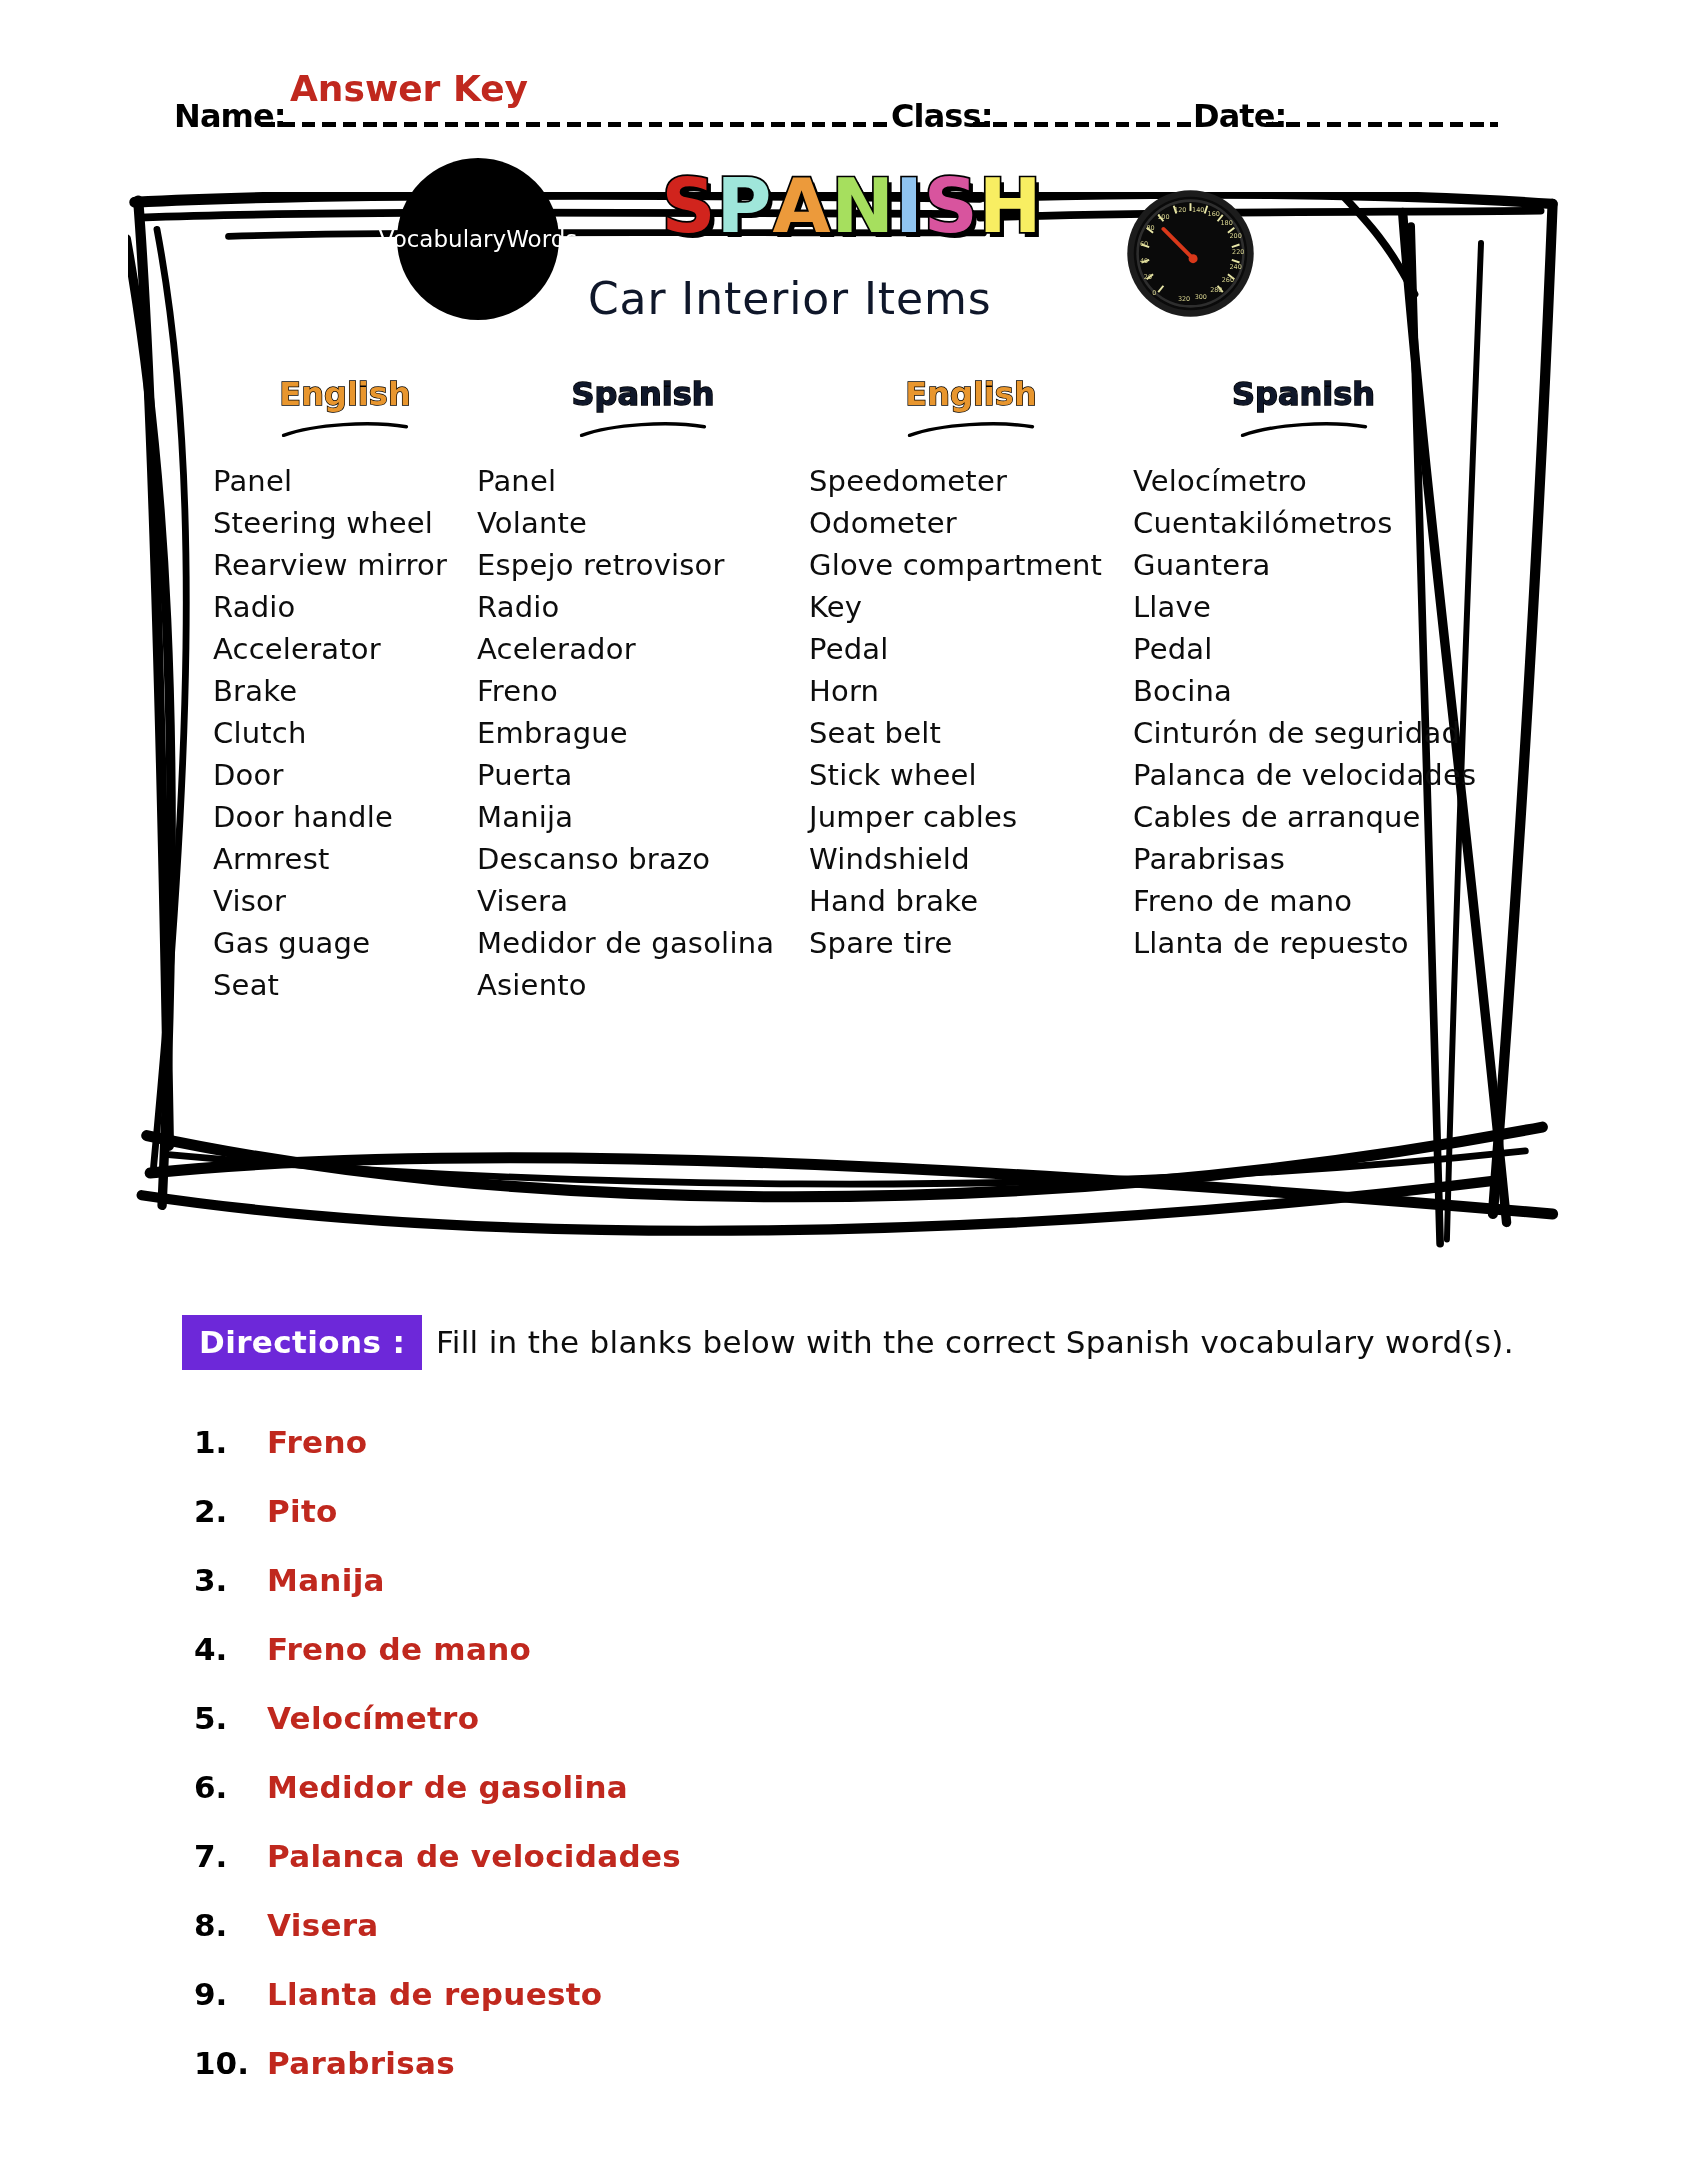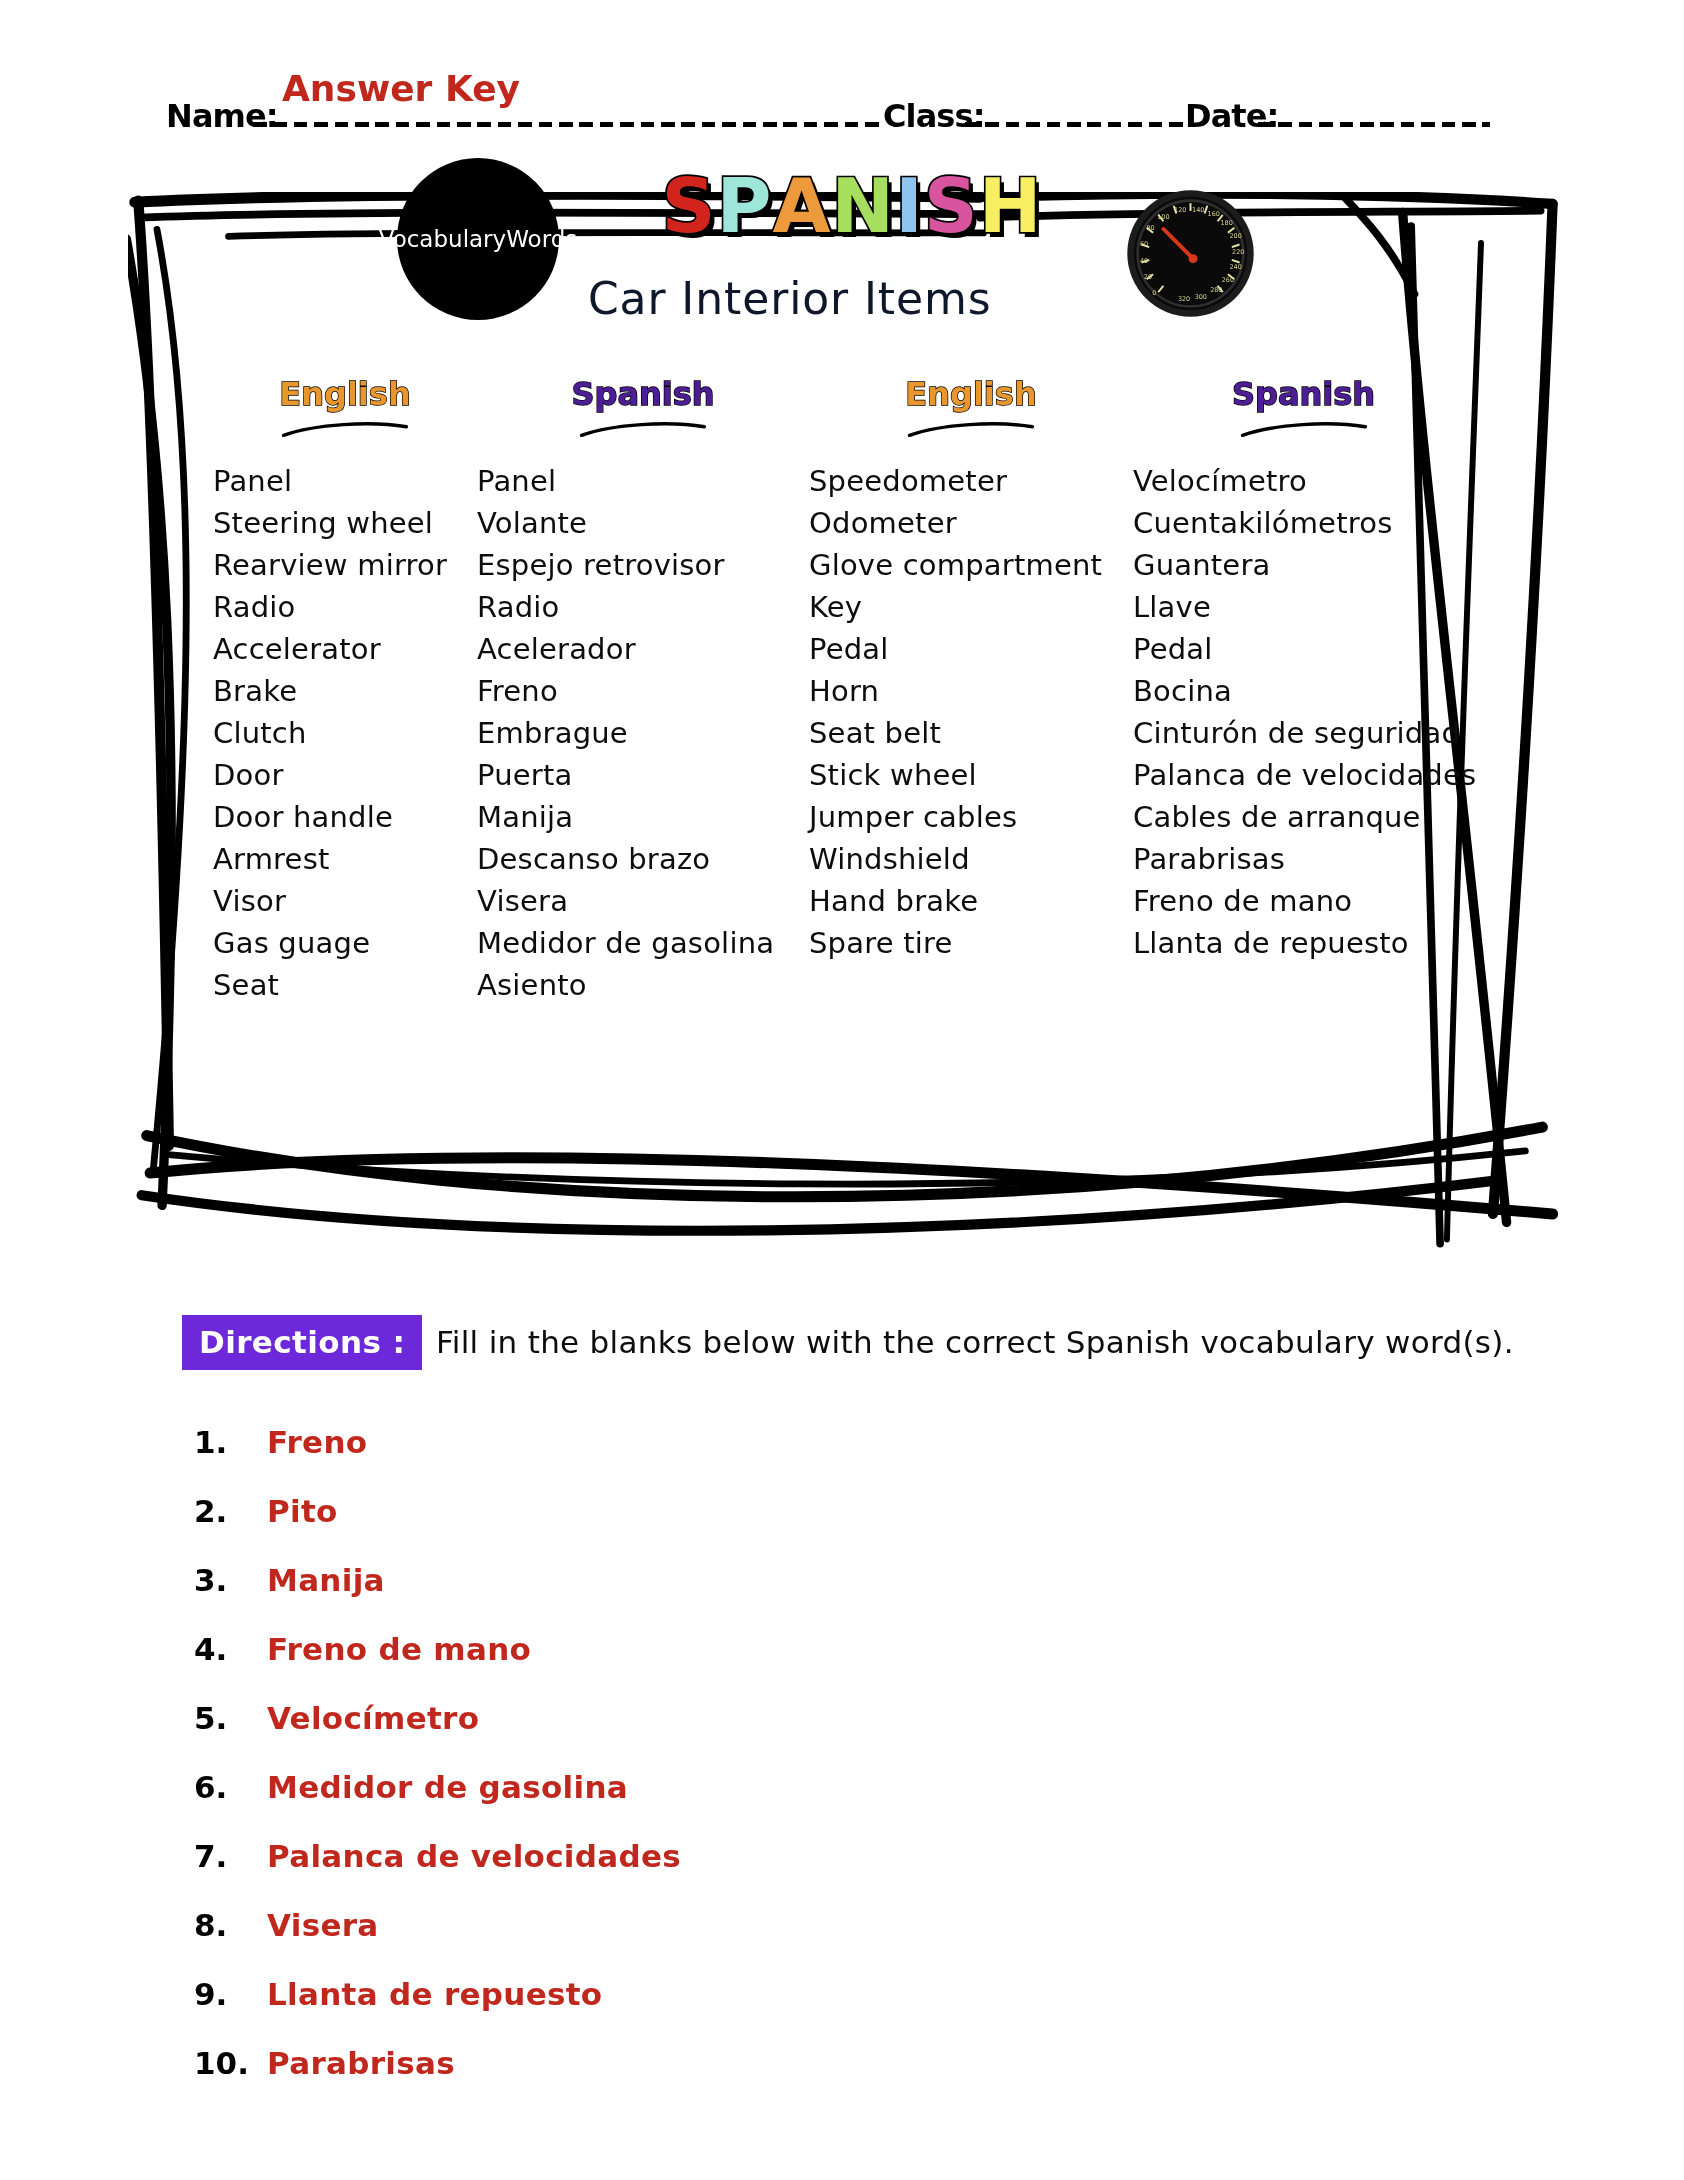--- a/index.html
+++ b/index.html
@@ -9,21 +9,21 @@
     height: 2181px;
     background: #ffffff;
     font-family: "DejaVu Sans", sans-serif;
     position: relative;
     overflow: hidden;
   }
 
   
   .name-row {
     position: absolute;
-    left: 4px; top: 75px;
+    left: 12px; top: 75px;
     width: 1513px;
     height: 60px;
   }
   .nm-label {
     position: absolute;
     font-family: "DejaVu Sans", sans-serif;
     font-weight: bold;
     font-size: 32px;
     color: #000;
     letter-spacing: -0.9px;
@@ -137,21 +137,21 @@
   }
   .vcol-head .hw {
     font-family: "DejaVu Sans", sans-serif;
     font-weight: bold;
     font-size: 32px;
     letter-spacing: 0px;
     -webkit-text-stroke: 1.4px #000;
     paint-order: stroke fill;
   }
   .hw.eng { color: #e8962e; }
-  .hw.spa { color: #4c1d95; }
+  .hw.spa { color: #0f172a; }
   .head-swoosh {
     position: absolute;
     left: 50%; top: 44px;
     transform: translateX(-50%);
     width: 128px; height: 19px;
   }
 
   .vrow {
     font-family: "DejaVu Sans", sans-serif;
     font-size: 29px;

